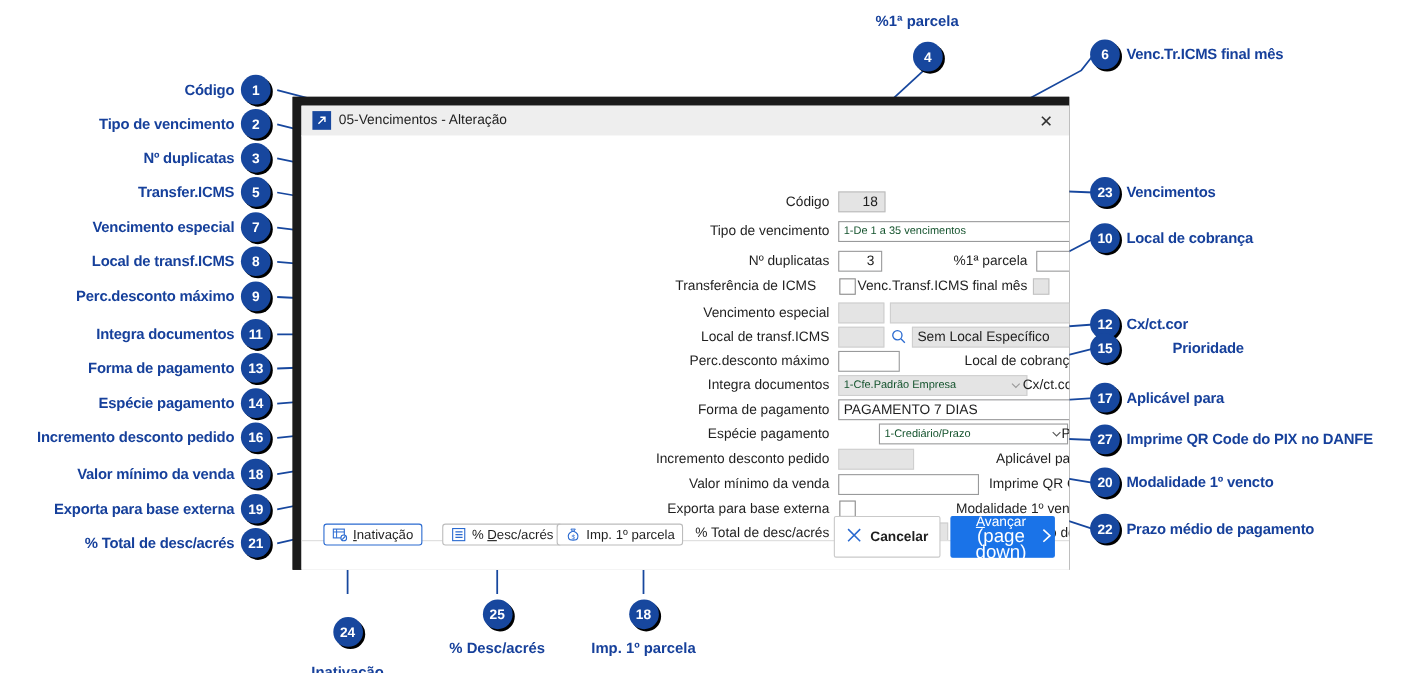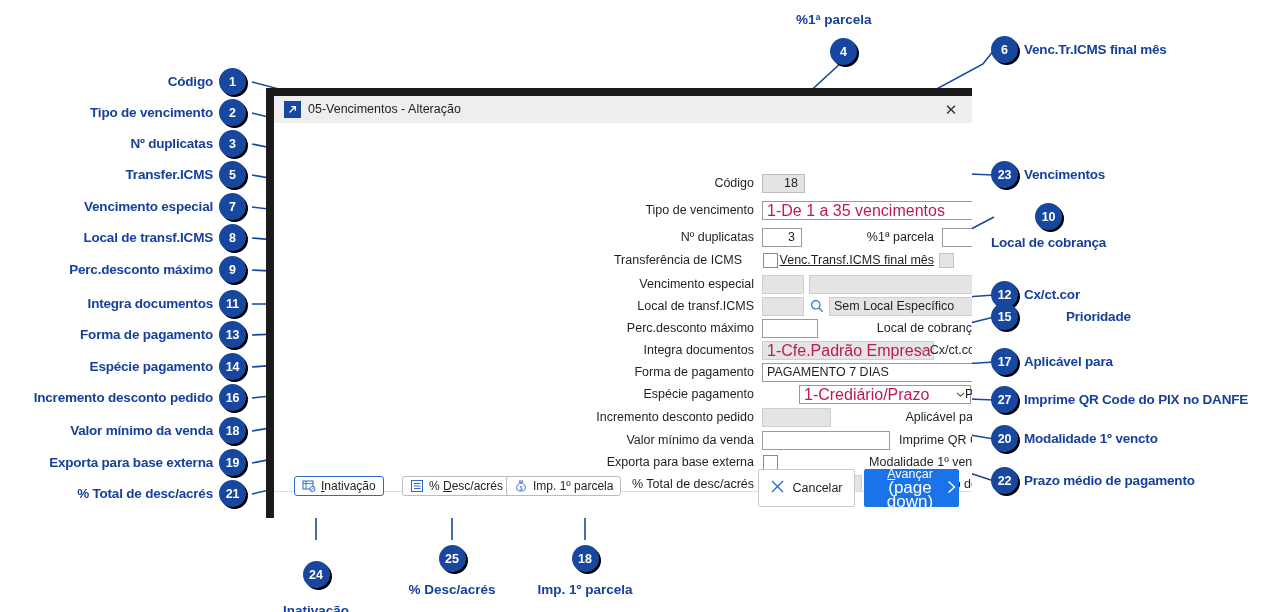--- a/index.html
+++ b/index.html
@@ -78,21 +78,21 @@
   .fld.ro{background:#e4e4e4;border-color:#bcbcbc;color:#1f1f1f;}
   .fld.dis{background:#e4e4e4;border-color:#cfcfcf;}
   .cbx{
     position:absolute;box-sizing:border-box;width:15px;height:15px;
     border:1px solid #8a8a8a;background:#ffffff;
   }
   .cbx.dis{background:#e4e4e4;border-color:#c2c2c2;}
   .combo{
     position:absolute;box-sizing:border-box;height:19px;
     border:1px solid #999a9b;background:#ffffff;
-    font-size:16px;color:#be185d;line-height:17px;padding:0 18px 0 4px;
+    font-size:10px;color:#14532d;line-height:17px;padding:0 18px 0 4px;
     white-space:nowrap;overflow:hidden;
   }
   .combo.dis{background:#e4e4e4;border-color:#cfcfcf;}
   .combo .chev{
     position:absolute;right:5px;top:4px;width:9px;height:9px;
   }
   .chev svg{display:block;}
   .srch{position:absolute;width:14px;height:14px;}
   .srch svg{display:block;}
 
@@ -103,21 +103,21 @@
     font-size:12px;color:#1f1f1f;line-height:18px;
     display:flex;align-items:center;gap:5px;padding:0 7px;white-space:nowrap;
   }
   .fbtn.focus{border:1.5px solid #2a6ad0;}
   .fbtn .bi{width:14px;height:14px;flex:0 0 auto;}
   .fbtn u{text-decoration:underline;}
   #btn-cancel{
     position:absolute;box-sizing:border-box;
     border:1px solid #c9c9c9;background:#ffffff;border-radius:2px;
     display:flex;align-items:center;justify-content:center;gap:7px;
-    font-size:12.5px;color:#1f1f1f;
+    font-size:12.5px;color:#1f1f1f;font-weight:bold;
   }
   #btn-advance{
     position:absolute;box-sizing:border-box;
     background:#1a73e8;border:1px solid #1a73e8;border-radius:2px;
     display:flex;align-items:center;justify-content:center;gap:8px;
     color:#ffffff;font-size:12.5px;line-height:14px;text-align:center;padding-left:18px;
   }
   #btn-advance u{text-decoration:underline;}
 </style>
 </head>
@@ -222,21 +222,21 @@
 <div class="badge" style="position:absolute;left:830px;top:38px;">4</div>
 
 <div class="callout" style="left:991px;top:36px;">
   <span class="badge">6</span>
   <span class="ctext">Venc.Tr.ICMS final mês</span>
 </div>
 <div class="callout" style="left:991px;top:161px;">
   <span class="badge">23</span>
   <span class="ctext">Vencimentos</span>
 </div>
-<div class="callout" style="left:991px;top:203px;flex-direction:column;">
+<div class="callout" style="left:991px;top:203px;">
   <span class="badge">10</span>
   <span class="ctext">Local de cobrança</span>
 </div>
 <div class="callout" style="left:991px;top:281px;">
   <span class="badge">12</span>
   <span class="ctext">Cx/ct.cor</span>
 </div>
 <div class="callout" style="left:991px;top:303px;gap:48px;">
   <span class="badge">15</span>
   <span class="ctext">Prioridade</span>
@@ -295,21 +295,21 @@
         
       </div>
 
       <div class="lbl" style="left:300px;top:105px;width:180px;">Nº duplicatas</div>
       <div class="fld num" style="left:488px;top:105px;width:40px;">3</div>
       <div class="lbl" style="left:530px;top:105px;width:130px;">%1ª parcela</div>
       <div class="fld num" style="left:668px;top:105px;width:72px;"></div>
 
       <div class="lbl" style="left:288px;top:128px;width:180px;">Transferência de ICMS</div>
       <div class="cbx" style="left:489px;top:130px;"></div>
-      <div class="lbl" style="left:470px;top:128px;width:190px;text-decoration:underline;">Venc.Transf.ICMS final mês</div>
+      <div class="lbl" style="left:470px;top:128px;width:190px;">Venc.Transf.ICMS final mês</div>
       <div class="cbx dis" style="left:665px;top:130px;"></div>
 
       <div class="lbl" style="left:300px;top:152px;width:180px;">Vencimento especial</div>
       <div class="fld dis" style="left:488px;top:152px;width:42px;"></div>
       <div class="fld dis" style="left:535px;top:152px;width:311px;"></div>
 
       <div class="lbl" style="left:300px;top:174px;width:180px;">Local de transf.ICMS</div>
       <div class="fld dis" style="left:488px;top:174px;width:42px;"></div>
       <span class="srch" style="left:536px;top:176px;">
         <svg width="14" height="14" viewBox="0 0 14 14">

